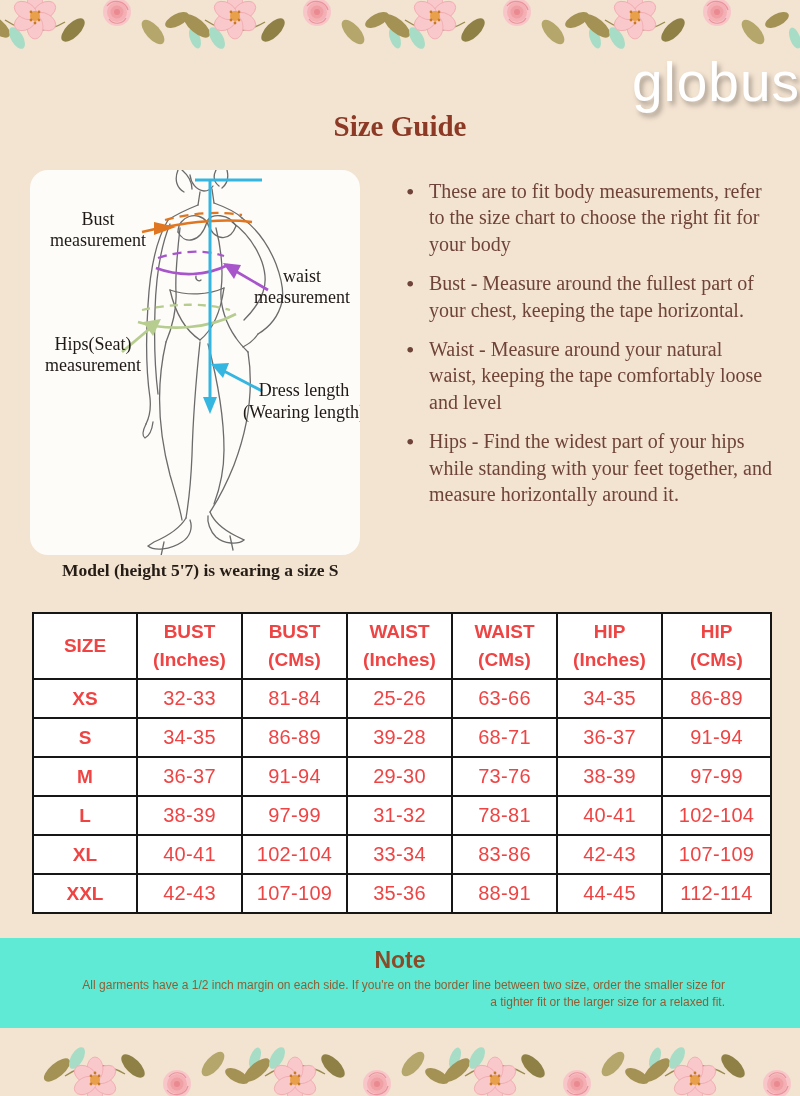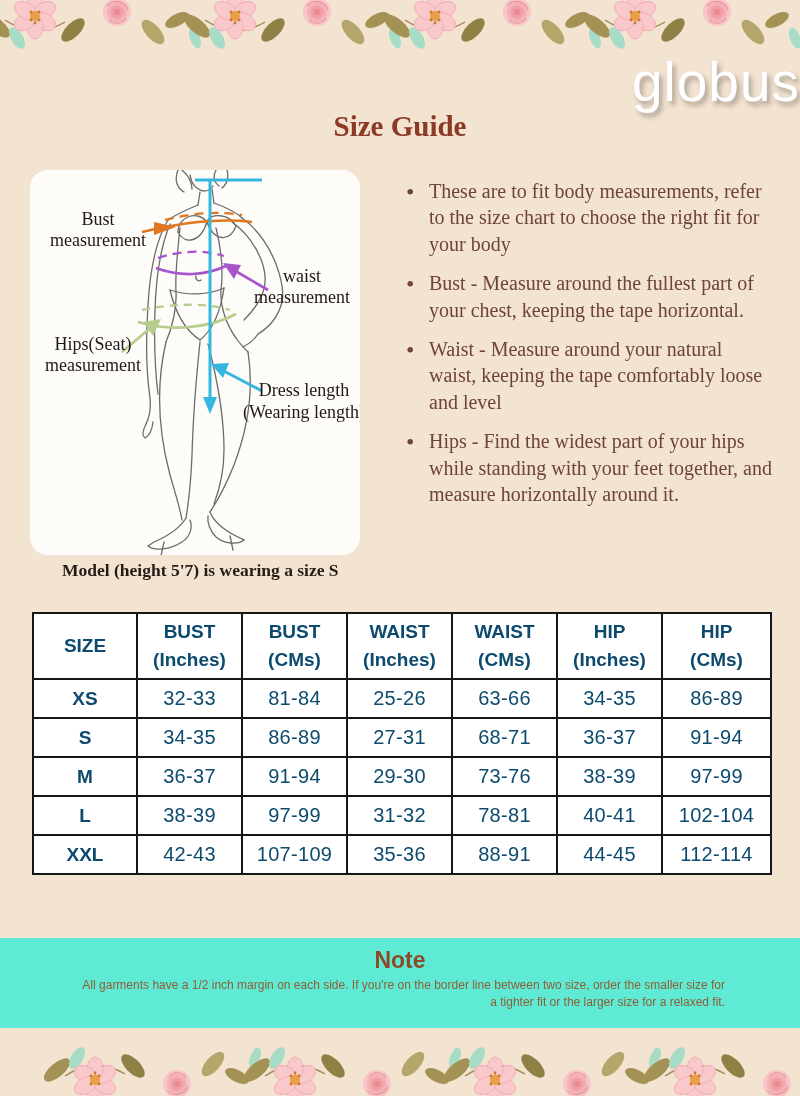--- a/index.html
+++ b/index.html
@@ -42,21 +42,21 @@
   .bullets ul{list-style:none;margin:0;padding:0;}
   .bullets li{position:relative;padding-left:27px;margin-bottom:13px;}
   .bullets li::before{
     content:"\2022";position:absolute;left:4px;top:-1px;
     font-size:24px;color:#6f4438;
   }
   
   table.size-table{
     position:absolute;left:32px;top:612px;width:738px;
     border-collapse:collapse;table-layout:fixed;background:#ffffff;
-    font-family:"Liberation Sans",sans-serif;color:#0c4a6e;text-align:center;
+    font-family:"Liberation Sans",sans-serif;color:#ef4444;text-align:center;
   }
   .size-table th,.size-table td{border:2px solid #161616;padding:0;}
   .size-table thead th{height:64px;font-size:19px;font-weight:bold;line-height:1.45;}
   .size-table tbody th{height:37px;font-size:19px;font-weight:bold;}
   .size-table tbody td{height:37px;font-size:20px;font-weight:normal;letter-spacing:0.3px;text-align:center;}
   
   .note-band{
     position:absolute;left:0;top:938px;width:800px;height:90px;
     background:#5eead4;text-align:center;
     font-family:"Liberation Sans",sans-serif;
@@ -349,21 +349,21 @@
       <td>81-84</td>
       <td>25-26</td>
       <td>63-66</td>
       <td>34-35</td>
       <td>86-89</td>
     </tr>
     <tr>
       <th>S</th>
       <td>34-35</td>
       <td>86-89</td>
-      <td>27-31</td>
+      <td>39-28</td>
       <td>68-71</td>
       <td>36-37</td>
       <td>91-94</td>
     </tr>
     <tr>
       <th>M</th>
       <td>36-37</td>
       <td>91-94</td>
       <td>29-30</td>
       <td>73-76</td>
@@ -373,20 +373,29 @@
     <tr>
       <th>L</th>
       <td>38-39</td>
       <td>97-99</td>
       <td>31-32</td>
       <td>78-81</td>
       <td>40-41</td>
       <td>102-104</td>
     </tr>
     <tr>
+      <th>XL</th>
+      <td>40-41</td>
+      <td>102-104</td>
+      <td>33-34</td>
+      <td>83-86</td>
+      <td>42-43</td>
+      <td>107-109</td>
+    </tr>
+    <tr>
       <th>XXL</th>
       <td>42-43</td>
       <td>107-109</td>
       <td>35-36</td>
       <td>88-91</td>
       <td>44-45</td>
       <td>112-114</td>
     </tr>
   </tbody>
 </table>

